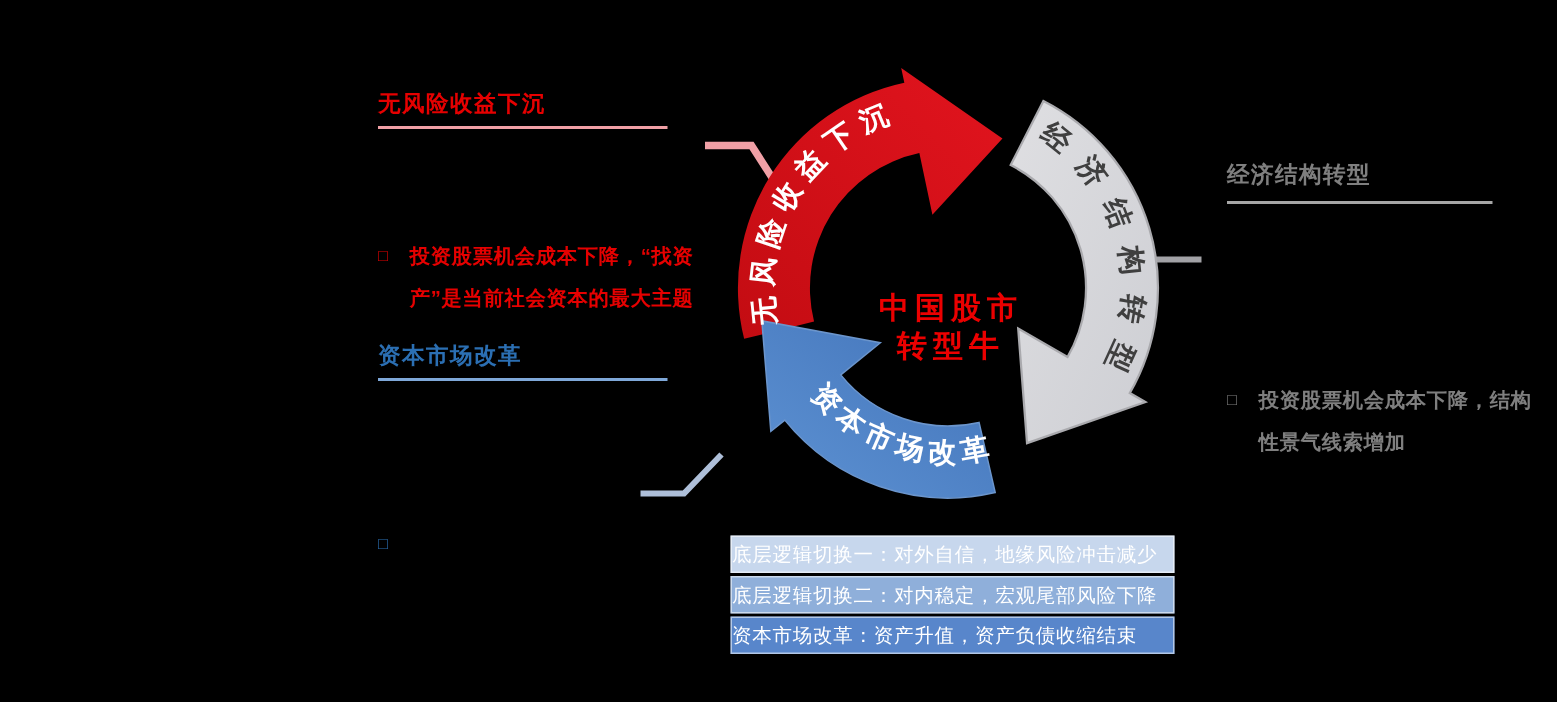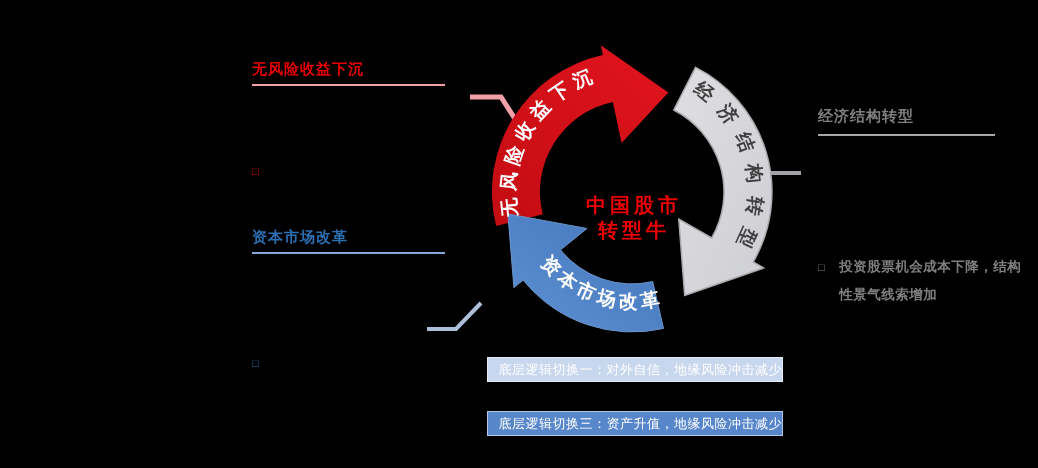--- a/index.html
+++ b/index.html
@@ -15,21 +15,21 @@
   .t-gray{color:#7f7f7f;}
   .underline{height:2px;}
   .u-pink{background:#f0a0a6;}
   .u-blue{background:#7fa8d9;}
   .u-gray{background:#a6a6a6;}
   
   .bullet{display:flex;align-items:flex-start;font-weight:bold;font-size:13.5px;line-height:28px;letter-spacing:0.5px;}
   .bullet .marker{font-size:11px;margin-right:14px;line-height:28px;flex:0 0 auto;}
   
   .logic-bar{
-    left:487px;width:294px;height:23px;line-height:23px;text-align:right;
+    left:487px;width:294px;height:23px;line-height:23px;text-align:left;
     color:#fff;font-size:13px;letter-spacing:0.5px;white-space:nowrap;
     border:1px solid rgba(255,255,255,0.55);
   }
   .bar-1{background:#c7d7ed;}
   .bar-2{background:#8fafda;}
   .bar-3{background:#5886cb;}
   
   .arrow-red{fill:url(#gradRed);}
   .arrow-gray{fill:url(#gradGray);stroke:#aaaaae;stroke-width:1.5;}
   .arrow-blue{fill:url(#gradBlue);stroke:#6b95cc;stroke-width:1;}
@@ -85,37 +85,41 @@
 
     <text class="center-title" x="634" y="212" text-anchor="middle">中国股市</text>
     <text class="center-title" x="634" y="237" text-anchor="middle">转型牛</text>
   </svg>
 
   <div class="abs sec-title t-red" style="left:252px;top:60px;">无风险收益下沉</div>
   <div class="abs underline u-pink" style="left:252px;top:84px;width:193px;"></div>
 
   <div class="abs bullet t-red" style="left:252px;top:157px;width:248px;">
     <span class="marker">□</span>
+    <span style="width:206px;">投资股票机会成本下降，“找资产”是当前社会资本的最大主题</span>
   </div>
 
   <div class="abs sec-title t-blue" style="left:252px;top:228px;">资本市场改革</div>
   <div class="abs underline u-blue" style="left:252px;top:252px;width:193px;"></div>
 
   <div class="abs bullet t-blue" style="left:252px;top:349px;width:230px;">
     <span class="marker">□</span>
   </div>
 
   <div class="abs sec-title t-gray" style="left:818px;top:107px;">经济结构转型</div>
   <div class="abs underline u-gray" style="left:818px;top:134px;width:177px;"></div>
 
   <div class="abs bullet t-gray" style="left:818px;top:253px;width:236px;">
     <span class="marker">□</span>
     <span style="width:184px;">投资股票机会成本下降，结构性景气线索增加</span>
   </div>
 
   <div class="abs logic-bar bar-1" style="top:357px;">
     <span>底层逻辑切换一：对外自信，地缘风险冲击减少</span>
   </div>
+  <div class="abs logic-bar bar-2" style="top:384px;">
+    <span>底层逻辑切换二：对内稳定，宏观尾部风险下降</span>
+  </div>
   <div class="abs logic-bar bar-3" style="top:411px;">
-    <span>底层逻辑切换三：资产升值，地缘风险冲击减少</span>
+    <span>资本市场改革：资产升值，资产负债收缩结束</span>
   </div>
 
 </div>
 
 </body></html>

